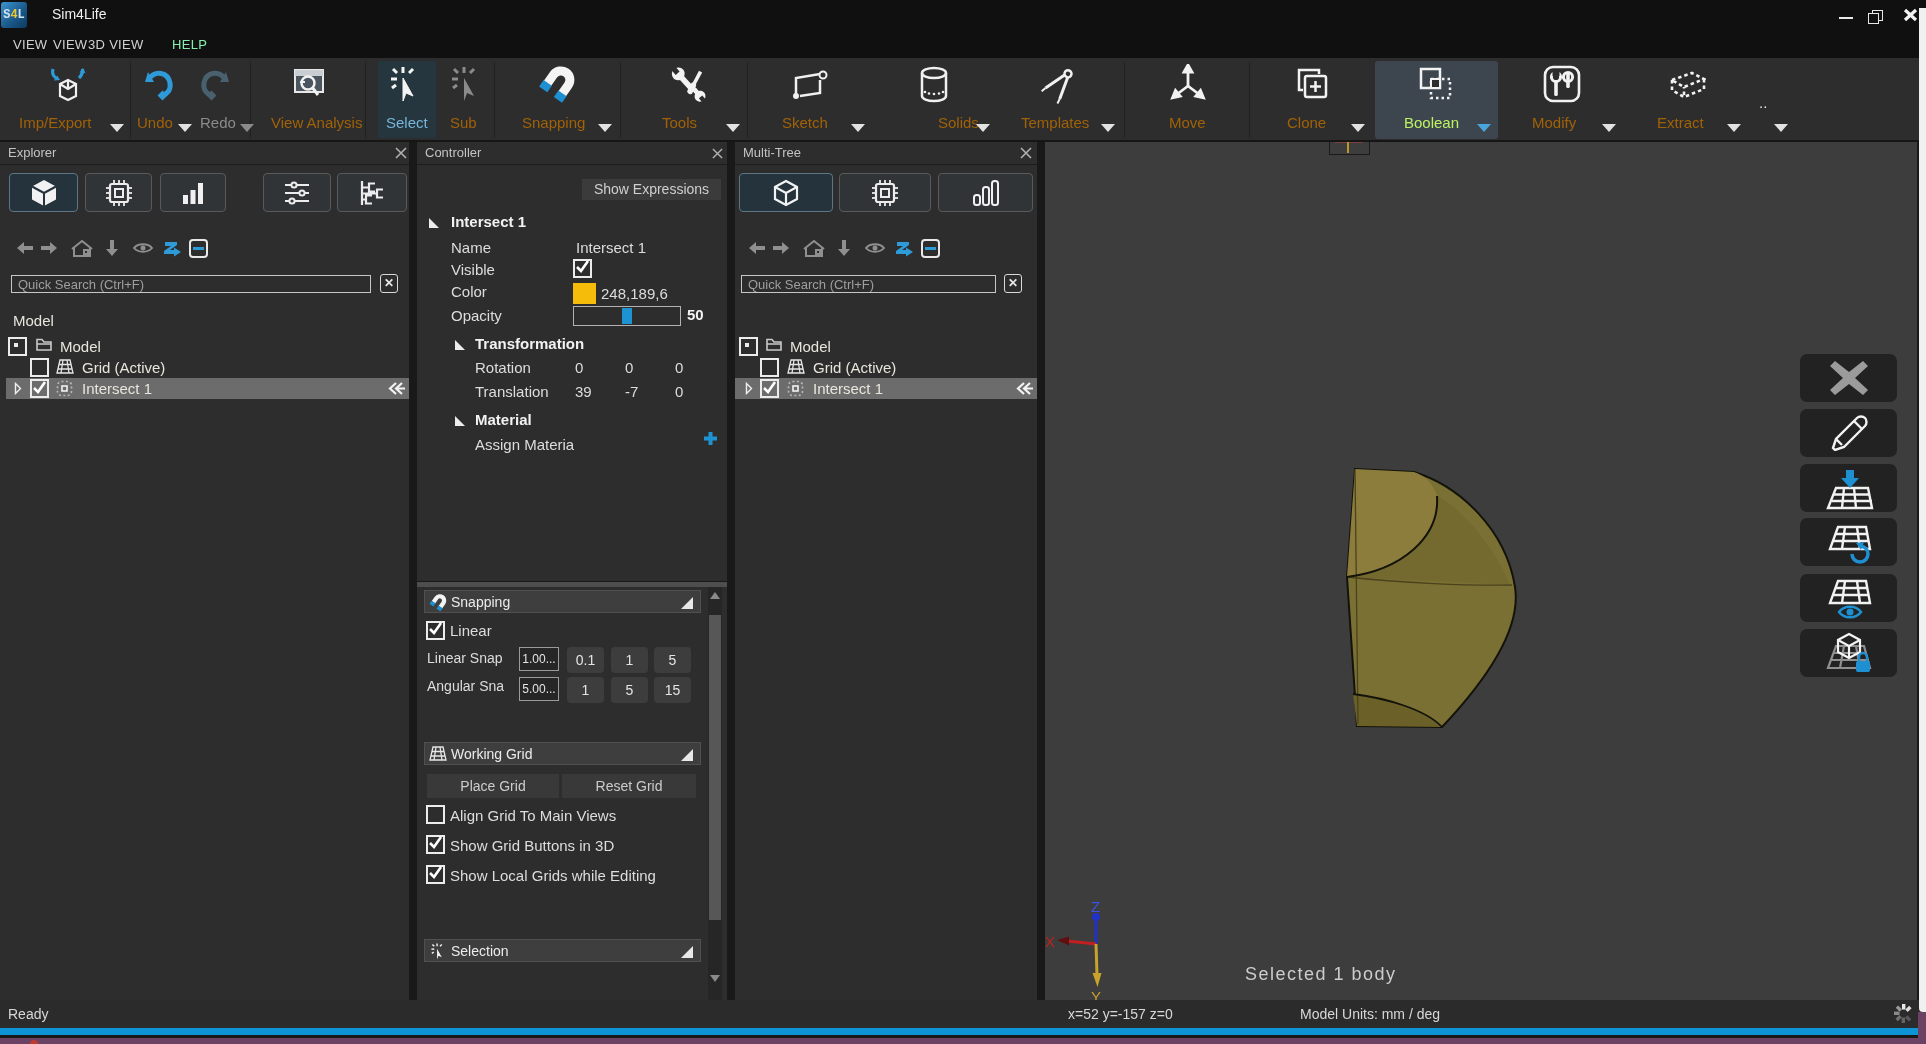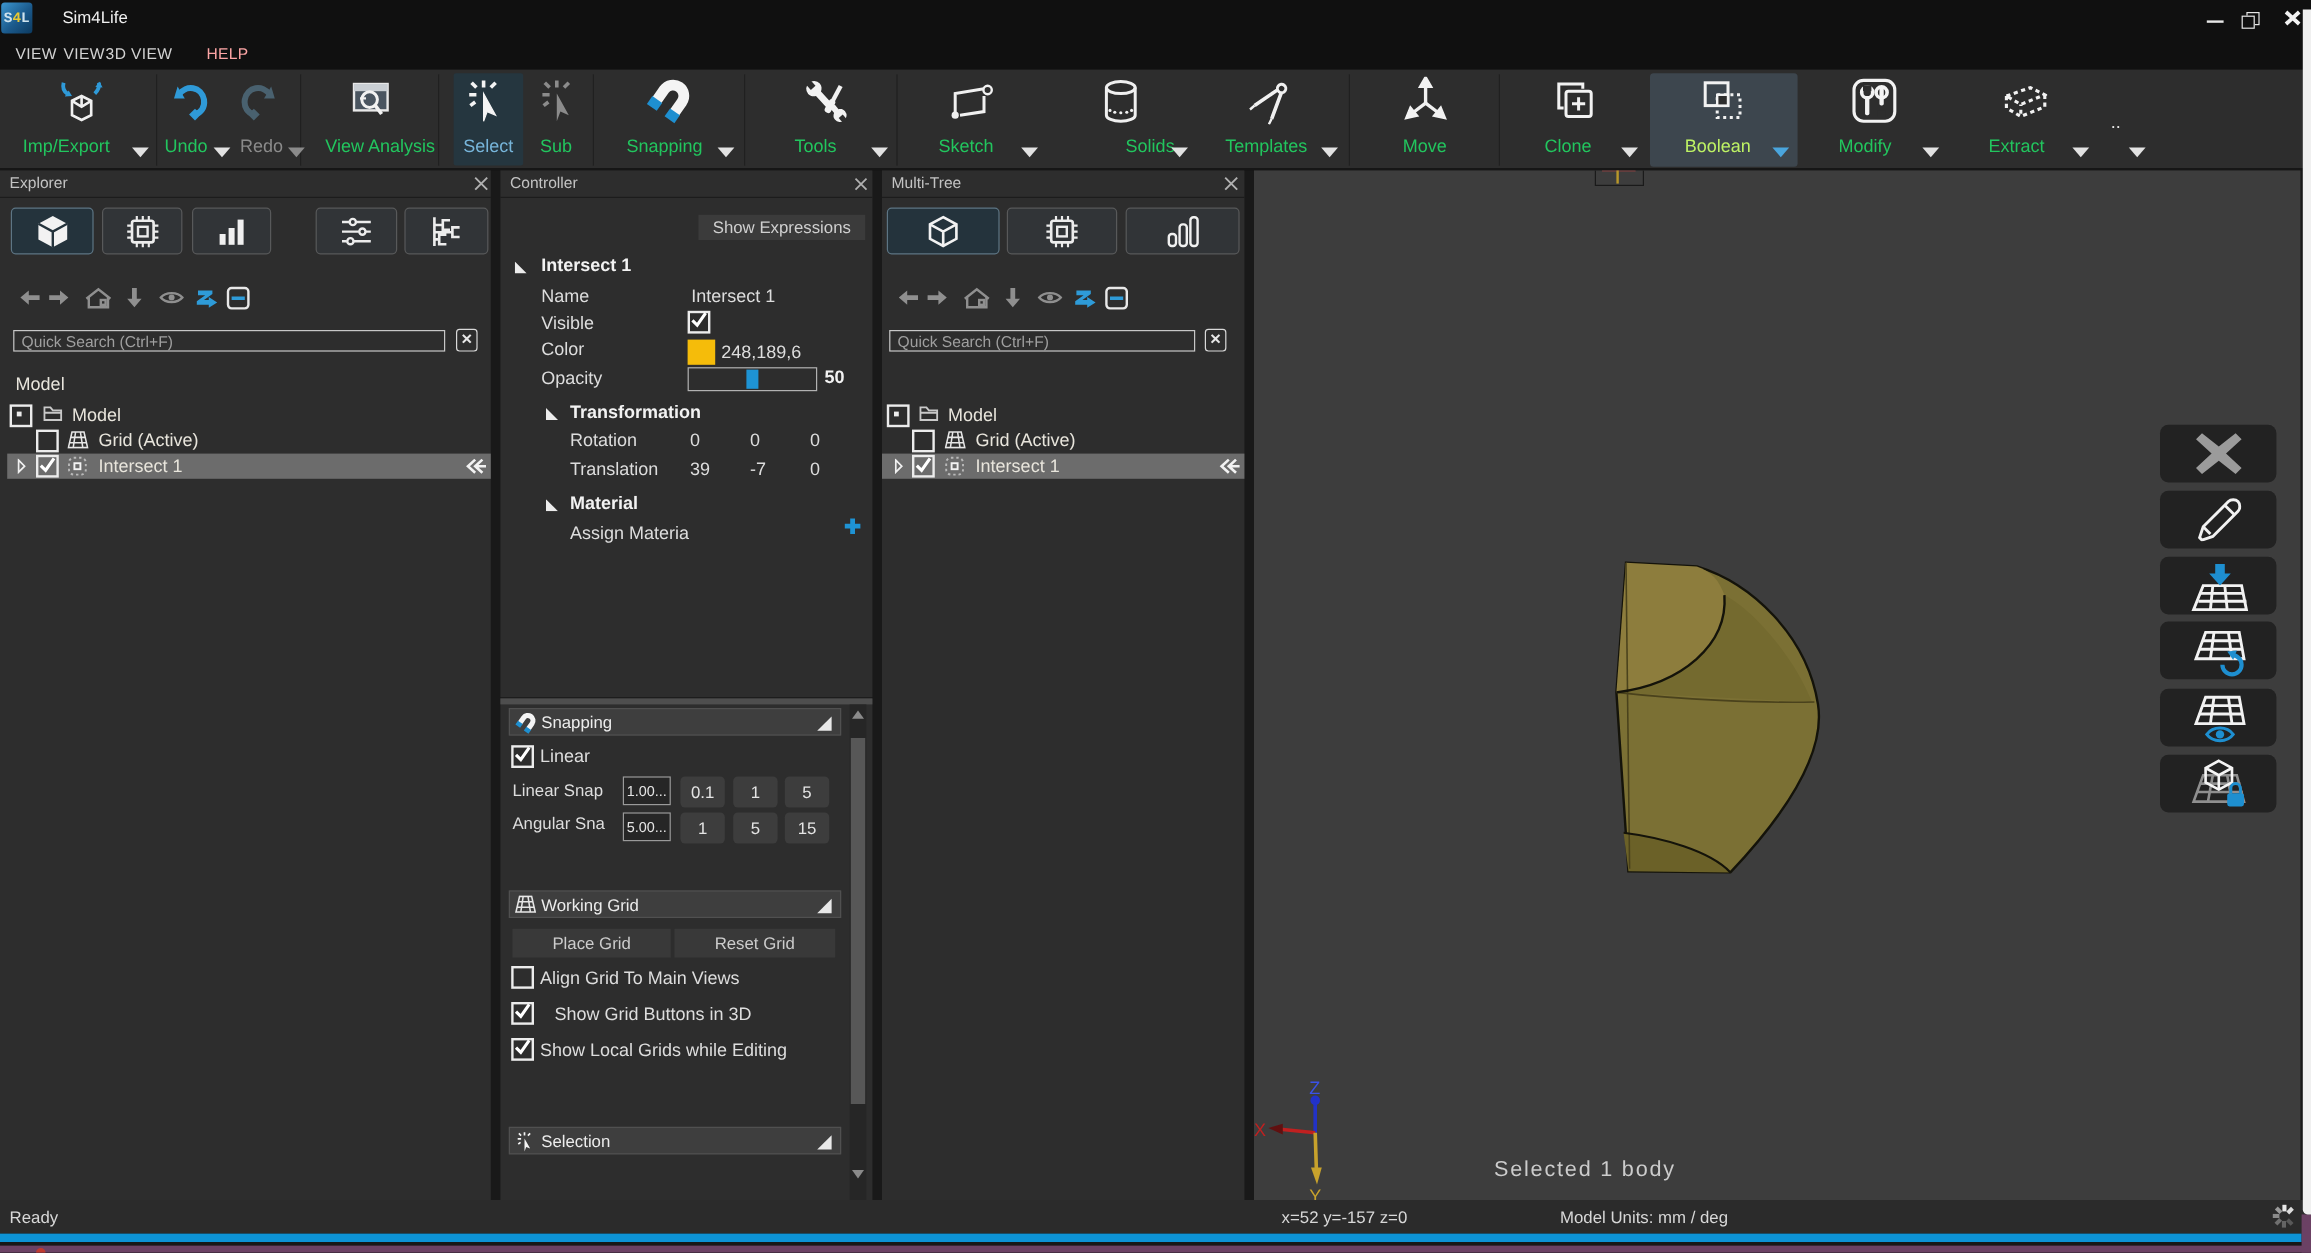--- a/index.html
+++ b/index.html
@@ -3,21 +3,21 @@
 <meta charset="utf-8">
 <style>
 html,body{margin:0;padding:0;background:#141414;}
 body{width:1926px;height:1044px;position:relative;overflow:hidden;
   font-family:"Liberation Sans",sans-serif;color:#e6e6e6;}
 .abs{position:absolute;}
 .panel{position:absolute;background:#2d2d2d;}
 .ptitle{position:absolute;left:8px;top:3px;font-size:13px;color:#c3c3c3;}
 .pclose{position:absolute;top:4px;font-size:13px;color:#b8b8b8;}
 .sep{position:absolute;top:62px;height:76px;width:1px;background:#202020;}
-.rlabel{position:absolute;top:114px;font-size:15px;color:#22c55e;white-space:nowrap;}
+.rlabel{position:absolute;top:114px;font-size:15px;color:#a16207;white-space:nowrap;}
 .drop{display:inline-block;width:0;height:0;border-left:7px solid transparent;
  border-right:7px solid transparent;border-top:8px solid #e2e2e2;vertical-align:middle;}
 .cb{position:absolute;width:15px;height:15px;border:2px solid #ececec;background:transparent;}
 .qsearch{position:absolute;border:1px solid #c7c7c7;height:16px;font-size:13px;color:#9f9f9f;
  padding-left:6px;line-height:17px;}
 .qx{position:absolute;width:16px;height:17px;border:1px solid #d9d9d9;border-radius:3px;
  color:#e8e8e8;text-align:center;line-height:16px;font-size:12px;font-weight:bold;}
 .treetxt{font-size:15px;color:#e8e5dc;}
 .hdrbar{position:absolute;left:7px;width:277px;height:23px;background:#3e3e3e;border:1px solid #505050;box-sizing:border-box;}
 .hdrbar .t{position:absolute;left:26px;top:3px;font-size:14px;color:#ececec;}
@@ -45,21 +45,21 @@
 <div class="abs" style="left:1839px;top:17px;width:14px;height:2px;background:#e8e8e8;"></div>
 <div class="abs" style="left:1872px;top:10px;width:9px;height:9px;border:1.5px solid #e8e8e8;"></div>
 <div class="abs" style="left:1868px;top:13px;width:9px;height:9px;border:1.5px solid #e8e8e8;background:#101010;"></div>
 <svg class="abs" style="left:1903px;top:8px;" width="15" height="14" viewBox="0 0 15 14">
  <path d="M2 2 L13 12 M13 2 L2 12" stroke="#f2f2f2" stroke-width="3.2"></path>
   </svg>
 
 <div class="abs" style="left:13px;top:37px;font-size:13px;color:#d2d2d2;letter-spacing:0.3px;">VIEW</div>
 <div class="abs" style="left:53px;top:37px;font-size:13px;color:#d2d2d2;letter-spacing:0.3px;">VIEW</div>
 <div class="abs" style="left:88px;top:37px;font-size:13px;color:#d2d2d2;letter-spacing:0.3px;">3D VIEW</div>
-<div class="abs" style="left:172px;top:37px;font-size:13px;color:#fca5a5;letter-spacing:0.3px;">HELP</div>
+<div class="abs" style="left:172px;top:37px;font-size:13px;color:#86efac;letter-spacing:0.3px;">HELP</div>
 
 <div class="abs" id="ribbon" style="left:0;top:58px;width:1926px;height:82px;background:#2d2d2d;"></div>
 <div class="abs" style="left:0;top:140px;width:1926px;height:2px;background:#161616;"></div>
 <div class="sep" style="left:130px;"></div>
 <div class="sep" style="left:250px;"></div>
 <div class="sep" style="left:365px;"></div>
 <div class="sep" style="left:494px;"></div>
 <div class="sep" style="left:620px;"></div>
 <div class="sep" style="left:747px;"></div>
 <div class="sep" style="left:1124px;"></div>
@@ -435,21 +435,21 @@
       <div class="hdrtri"></div>
  </div>
  <div class="gbtn" style="left:10px;top:192px;width:132px;height:24px;line-height:24px;">Place Grid</div>
  <div class="gbtn" style="left:145px;top:192px;width:134px;height:24px;line-height:24px;">Reset Grid</div>
  <div class="cb" style="left:9px;top:223px;"></div>
  <div class="plabel" style="left:33px;top:225px;">Align Grid To Main Views</div>
  <div class="cb" style="left:9px;top:253px;"></div>
  <svg class="abs" style="left:10px;top:252px;" width="17" height="17" viewBox="0 0 17 17">
       <path d="M3 9 L7 13 L14 3" fill="none" stroke="#ffffff" stroke-width="2.6"></path>
     </svg>
- <div class="plabel" style="left:33px;top:255px;margin-left:12px;">Show Grid Buttons in 3D</div>
+ <div class="plabel" style="left:33px;top:255px;">Show Grid Buttons in 3D</div>
  <div class="cb" style="left:9px;top:283px;"></div>
  <svg class="abs" style="left:10px;top:282px;" width="17" height="17" viewBox="0 0 17 17">
       <path d="M3 9 L7 13 L14 3" fill="none" stroke="#ffffff" stroke-width="2.6"></path>
     </svg>
  <div class="plabel" style="left:33px;top:285px;">Show Local Grids while Editing</div>
  <div class="hdrbar" style="top:357px;">
   <svg class="abs" style="left:5px;top:3px;" width="17" height="17" viewBox="0 0 34 36">
    <g stroke="#f4f4f4" stroke-width="3">
     <line x1="14" y1="1" x2="14" y2="7"></line>
           <line x1="2" y1="13" x2="8" y2="13"></line>

